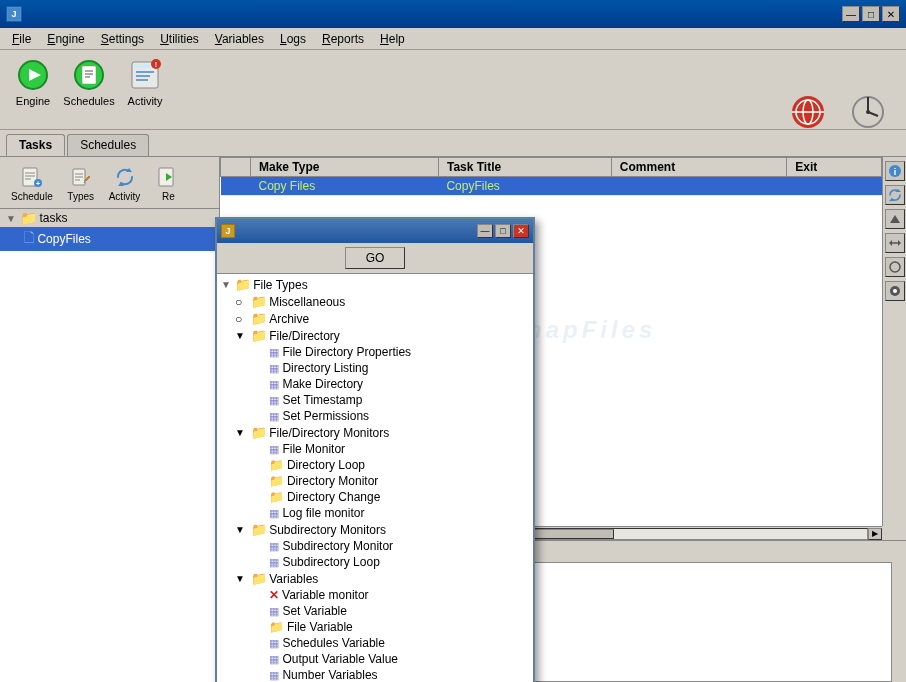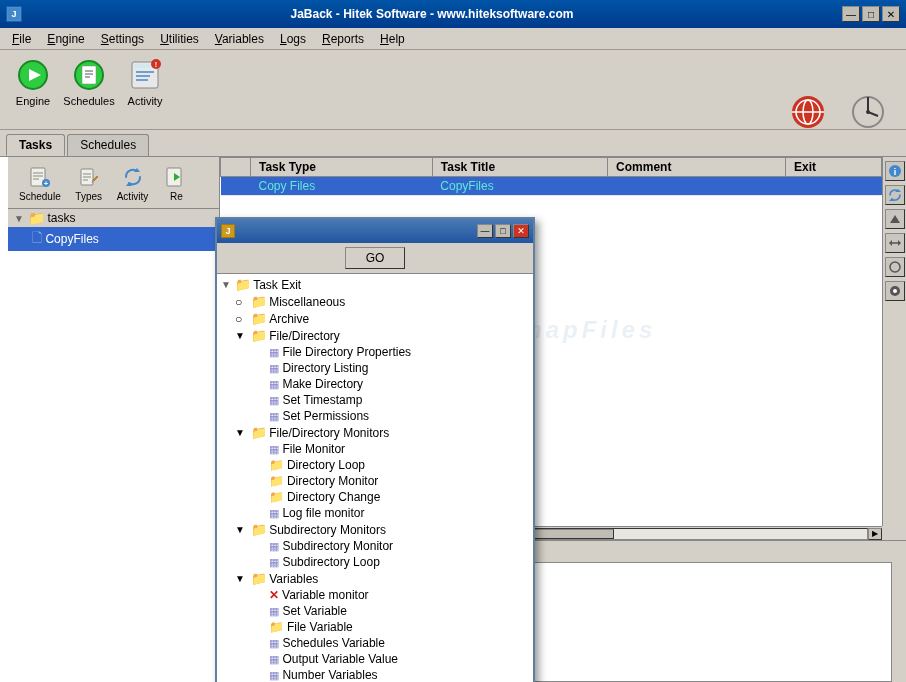--- a/index.html
+++ b/index.html
@@ -170,21 +170,20 @@
       height: calc(682px - 28px - 22px - 80px - 30px - 22px);
       position: relative;
     }
 
     
     .left-panel {
       width: 220px;
       border-right: 1px solid #888;
       background: white;
       overflow: auto;
-      padding-left: 8px;
     }
 
     .left-panel-toolbar {
       background: #d4d0c8;
       padding: 3px 6px;
       display: flex;
       gap: 4px;
       border-bottom: 1px solid #888;
     }
     .sm-btn {
@@ -220,21 +219,21 @@
       background: #d4d0c8;
       padding: 2px 8px;
       border: 1px solid #888;
       font-weight: bold;
       text-align: left;
     }
     .right-table td {
       padding: 2px 8px;
       border-bottom: 1px solid #e8e8e8;
     }
-    .right-table tr.selected td { background: #3366cc; color: #5eead4; }
+    .right-table tr.selected td { background: #3366cc; color: #bef264; }
 
     
     .right-action-bar {
       position: absolute;
       right: 0;
       top: 0;
       width: 24px;
       height: 100%;
       background: #d4d0c8;
       display: flex;
@@ -423,21 +422,20 @@
 
 <div class="title-bar">
   <div class="title-bar-left">
     <div class="win-icon">
       <svg width="14" height="14" viewBox="0 0 14 14">
         <rect x="1" y="1" width="12" height="12" fill="#4488cc" rx="1"></rect>
         <text x="7" y="10" text-anchor="middle" fill="white" font-size="9" font-weight="bold">J</text>
       </svg>
     </div>
   </div>
-  <div class="title-bar-title">JaBack   -  Hitek Software -  www.hiteksoftware.com</div>
   <div class="title-bar-controls">
     <div class="title-bar-btn">—</div>
     <div class="title-bar-btn">□</div>
     <div class="title-bar-btn close-btn">✕</div>
   </div>
 </div>
 
 <div class="menu-bar">
   <span class="menu-item"><span>F</span>ile</span>
   <span class="menu-item"><span>E</span>ngine</span>
@@ -583,21 +581,21 @@
       </div>
     </div>
 
     <div class="right-panel" style="position:relative;">
 
       <div class="right-top" style="flex:1; position:relative; padding-right:24px;">
         <table class="right-table">
           <thead>
             <tr>
               <th style="width:30px;"></th>
-              <th>Task Type</th>
+              <th>Make Type</th>
               <th>Task Title</th>
               <th>Comment</th>
               <th>Exit</th>
             </tr>
           </thead>
           <tbody>
             <tr class="selected">
               <td></td>
               <td>Copy Files</td>
               <td>CopyFiles</td>
@@ -693,21 +691,21 @@
           </div>
         </div>
         <div class="modal-go-bar">
           <button class="go-btn">GO</button>
         </div>
         <div class="modal-tree">
 
           <div class="mtree-item">
             <span class="mtree-expand">▼</span>
             <span class="mtree-icon folder-open" style="color:#f0c040;">📁</span>
-            <span class="mtree-label">Task Exit</span>
+            <span class="mtree-label">File Types</span>
           </div>
 
           <div class="mtree-item" style="padding-left:16px;">
             <span style="width:14px;">○</span>
             <span class="mtree-icon" style="color:#f0c040;">📁</span>
             <span class="mtree-label">Miscellaneous</span>
           </div>
 
           <div class="mtree-item" style="padding-left:16px;">
             <span style="width:14px;">○</span>

